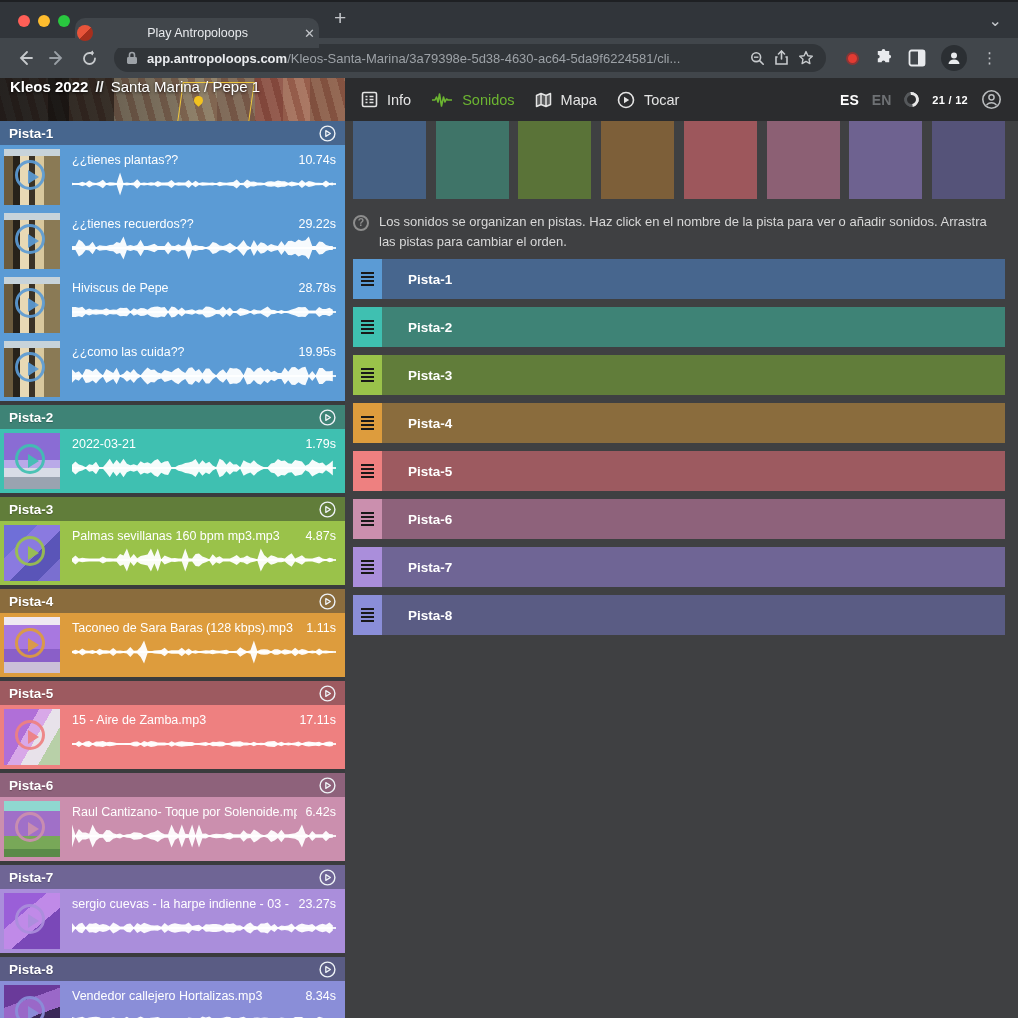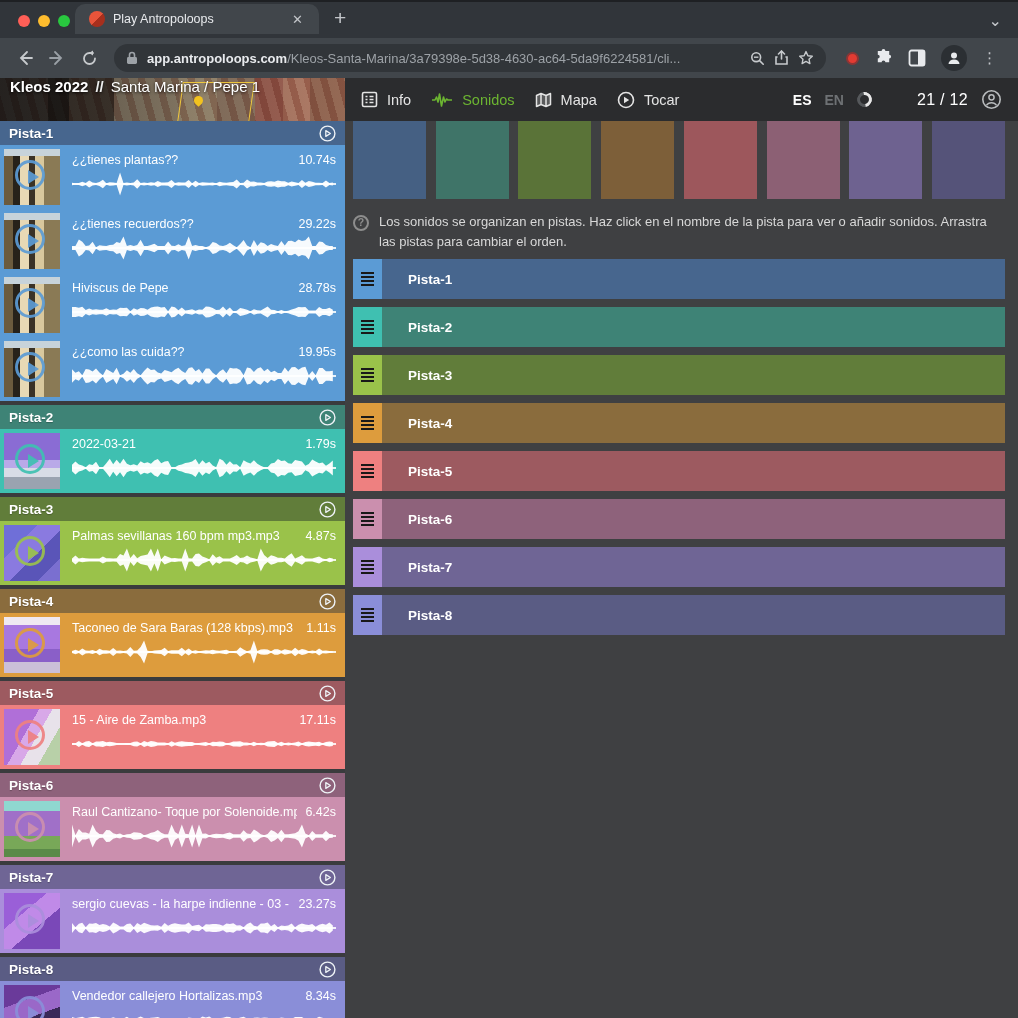--- a/index.html
+++ b/index.html
@@ -3,23 +3,23 @@
 <meta charset="utf-8">
 <style>
   * { box-sizing:border-box; margin:0; padding:0; }
   html,body { width:1018px; height:1018px; overflow:hidden; }
   body { font-family:"Liberation Sans", sans-serif; background:#3f4042; }
 
   
   .tabstrip { height:38px; background:#31353a; border-top:2px solid #1e2023; position:relative; }
   .lights { position:absolute; left:18px; top:13px; display:flex; gap:8px; }
   .light { width:12px; height:12px; border-radius:50%; }
-  .tab { position:absolute; left:75px; top:2px; width:244px; height:30px; background:#41464b;
-         border-radius:10px 10px 0 0; display:flex; align-items:center; gap:8px; padding:0 14px;
-         color:#e8eaed; font-size:12.5px; }
+  .tab { position:absolute; left:75px; top:16px; width:244px; height:30px; background:#41464b;
+         border-radius:10px 10px 0 0; display:flex; align-items:center; gap:8px; padding:0 2px;
+         color:#e8eaed; font-size:12.5px;text-align:center; }
   .favicon { width:16px; height:16px; border-radius:50%; background:linear-gradient(135deg,#e8543a 0 52%,#a72f1d 52%); flex:none; }
   .tab-title { flex:1; white-space:nowrap; overflow:hidden; }
   .tab-close { color:#c2c5c9; font-size:13px; padding:0 2px; }
   .newtab { position:absolute; left:334px; top:4px; color:#c2c5c9; font-size:21px; font-weight:300; }
   .tab-chevron { position:absolute; right:16px; top:9px; color:#c2c5c9; }
 
   .toolbar { height:40px; background:#41464b; display:flex; align-items:center; padding:0 12px; gap:6px; }
   .nav-btn { width:26px; height:26px; display:flex; align-items:center; justify-content:center; flex:none; }
   .pill { flex:1; max-width:712px; height:28px; background:#313539; border-radius:14px; display:flex;
           align-items:center; gap:9px; padding:0 12px 0 12px; margin:16px 6px; font-size:13px; color:#9da2a7; min-width:0; }
@@ -45,21 +45,21 @@
                    text-shadow:0 1px 3px rgba(0,0,0,.85); }
   .crumb b { font-weight:700; }
   .crumb .sep { margin:0 7px; font-weight:700; color:#eee; }
   .appnav { flex:1; display:flex; align-items:center; gap:20px; padding:0 16px; color:#e4e4e4; font-size:14.5px; }
   .nav-item { display:flex; align-items:center; gap:9px; }
   .nav-item.active { color:#6cb531; }
   .nav-right { margin-left:auto; display:flex; align-items:center; gap:13px; }
   .lang-es { color:#fff; font-weight:700; font-size:14px; }
   .lang-en { color:#6e7174; font-weight:700; font-size:14px; }
   .spinner { width:15px; height:15px; border-radius:50%; border:3px solid #e8e8e8; border-bottom-color:#55585b; border-left-color:#55585b; transform:rotate(35deg); }
-  .counter { color:#fff; font-size:16px; font-weight:400; letter-spacing:.3px;margin-left:32px; }
+  .counter { color:#fff; font-size:11px; font-weight:700; letter-spacing:.3px; }
 
   
   .content { display:flex; height:897px; }
   .sidebar { width:345px; flex:none; background:#3a3b3d; overflow:hidden; }
   .main { flex:1; padding:0 13px 0 8px; overflow:hidden; }
 
   
   .t-section { margin-bottom:4px; }
   .t-head { height:24px; background:var(--muted); display:flex; align-items:center; padding:0 9px 0 9px; }
   .t-name { color:#fff; font-weight:700; font-size:13.5px; text-shadow:0 1px 1px rgba(0,0,0,.25); }

